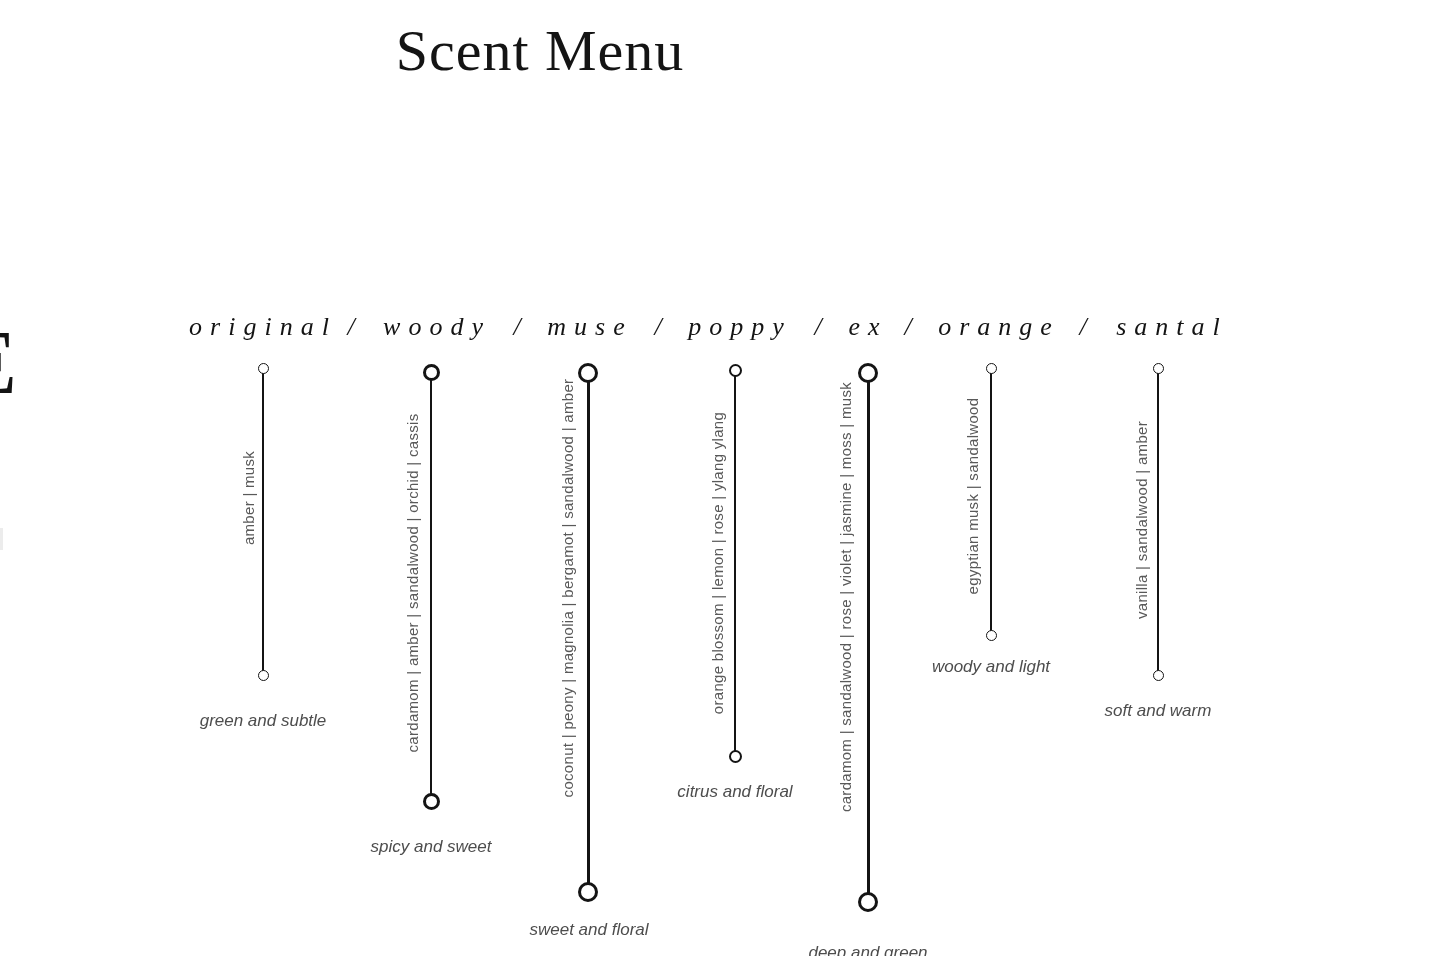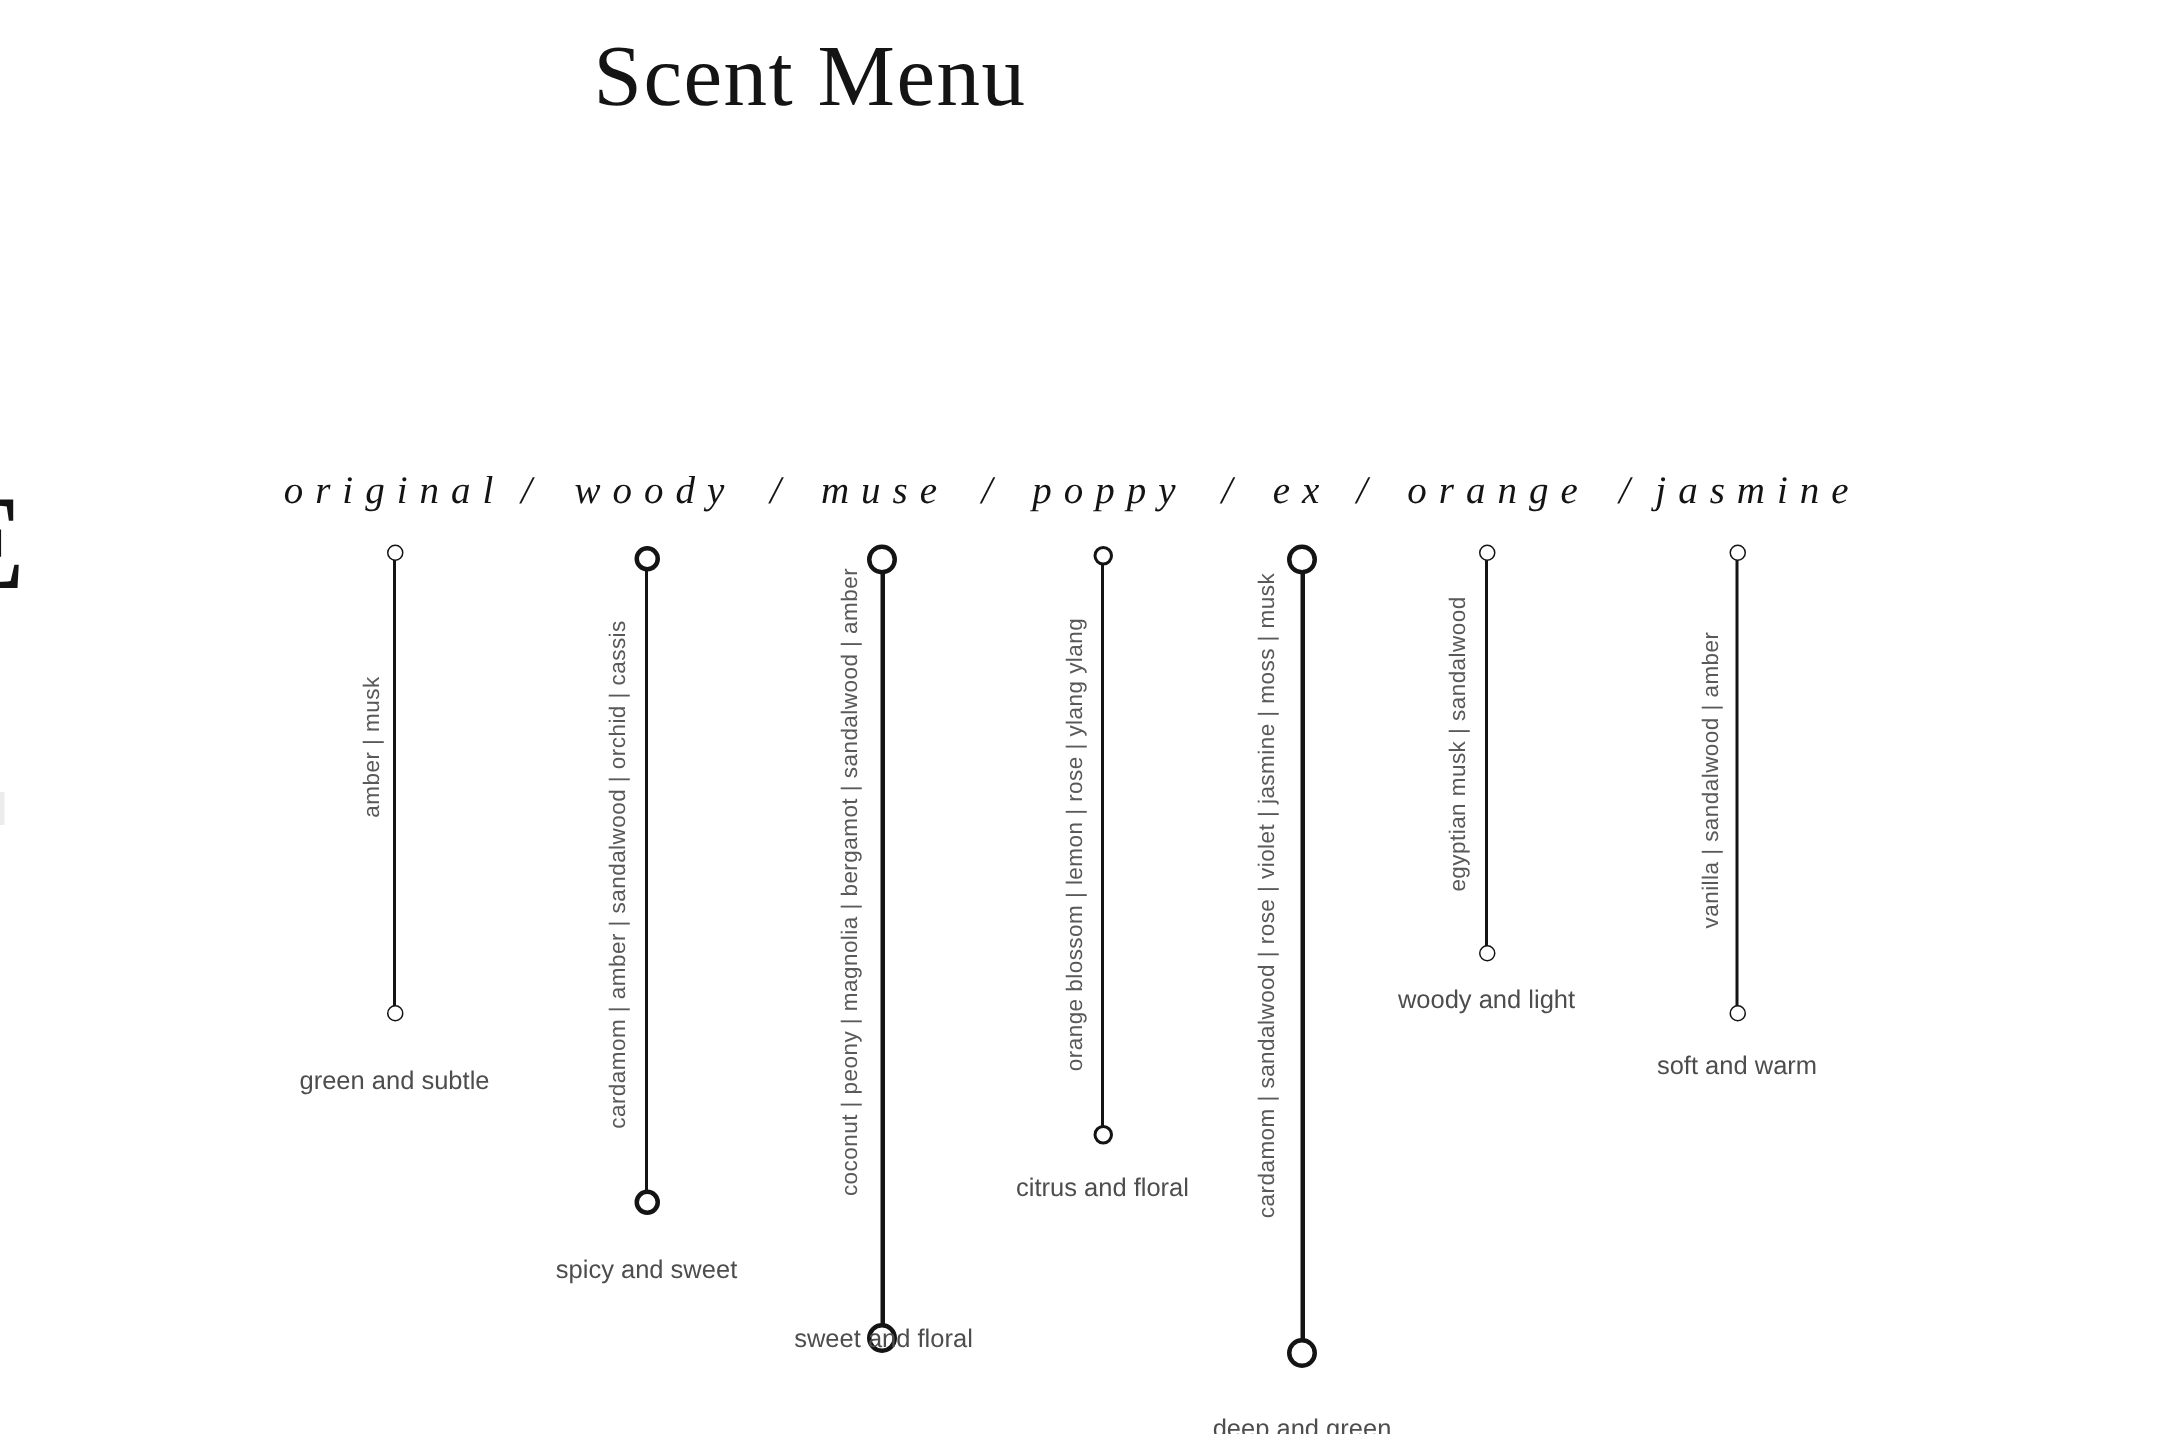--- a/index.html
+++ b/index.html
@@ -77,20 +77,21 @@
     color: #595959;
     white-space: nowrap;
     letter-spacing: 0.3px;
   }
   .desc {
     position: absolute;
     transform: translate(-50%, -50%);
     font-size: 17px;
     color: #4d4d4d;
     white-space: nowrap;
+    font-style: italic;
   }
 </style>
 </head>
 <body>
 
 <div id="page">
 
   <div class="page-title">Scent Menu</div>
 
   <div class="partial-letter">E</div>
@@ -101,21 +102,21 @@
   <span class="sname" style="left:437px">woody</span>
   <span class="sep" style="left:521px">/</span>
   <span class="sname" style="left:590px">muse</span>
   <span class="sep" style="left:662px">/</span>
   <span class="sname" style="left:740px">poppy</span>
   <span class="sep" style="left:822px">/</span>
   <span class="sname" style="left:868px">ex</span>
   <span class="sep" style="left:912px">/</span>
   <span class="sname" style="left:999px">orange</span>
   <span class="sep" style="left:1087px">/</span>
-  <span class="sname" style="left:1172px">jasmine</span>
+  <span class="sname" style="left:1172px">santal</span>
 
   <div>
     <div class="sline" style="left:262px; top:368px; width:1.5px; height:307px"></div>
     <div class="dot" style="left:257.5px; top:362.5px; width:11px; height:11px; border-width:1.5px"></div>
     <div class="dot" style="left:257.5px; top:669.5px; width:11px; height:11px; border-width:1.5px"></div>
     <span class="vnotes" style="left:248px; top:498px">amber | musk</span>
     <span class="desc" style="left:263px; top:721px">green and subtle</span>
   </div>
 
   <div>
@@ -124,21 +125,21 @@
     <div class="dot" style="left:422.5px; top:792.5px; width:17px; height:17px; border-width:3px"></div>
     <span class="vnotes" style="left:412px; top:583px">cardamom | amber | sandalwood | orchid | cassis</span>
     <span class="desc" style="left:431px; top:847px">spicy and sweet</span>
   </div>
 
   <div>
     <div class="sline" style="left:586.5px; top:373px; width:3px; height:517px"></div>
     <div class="dot" style="left:578px; top:363px; width:20px; height:20px; border-width:3.5px"></div>
     <div class="dot" style="left:578px; top:882px; width:20px; height:20px; border-width:3.5px"></div>
     <span class="vnotes" style="left:567px; top:588px">coconut | peony | magnolia | bergamot | sandalwood | amber</span>
-    <span class="desc" style="left:589px; top:893px">sweet and floral</span>
+    <span class="desc" style="left:589px; top:930px">sweet and floral</span>
   </div>
 
   <div>
     <div class="sline" style="left:734px; top:370px; width:2px; height:386px"></div>
     <div class="dot" style="left:728.5px; top:363.5px; width:13px; height:13px; border-width:2px"></div>
     <div class="dot" style="left:728.5px; top:749.5px; width:13px; height:13px; border-width:2px"></div>
     <span class="vnotes" style="left:717px; top:563px">orange blossom | lemon | rose | ylang ylang</span>
     <span class="desc" style="left:735px; top:792px">citrus and floral</span>
   </div>
 

